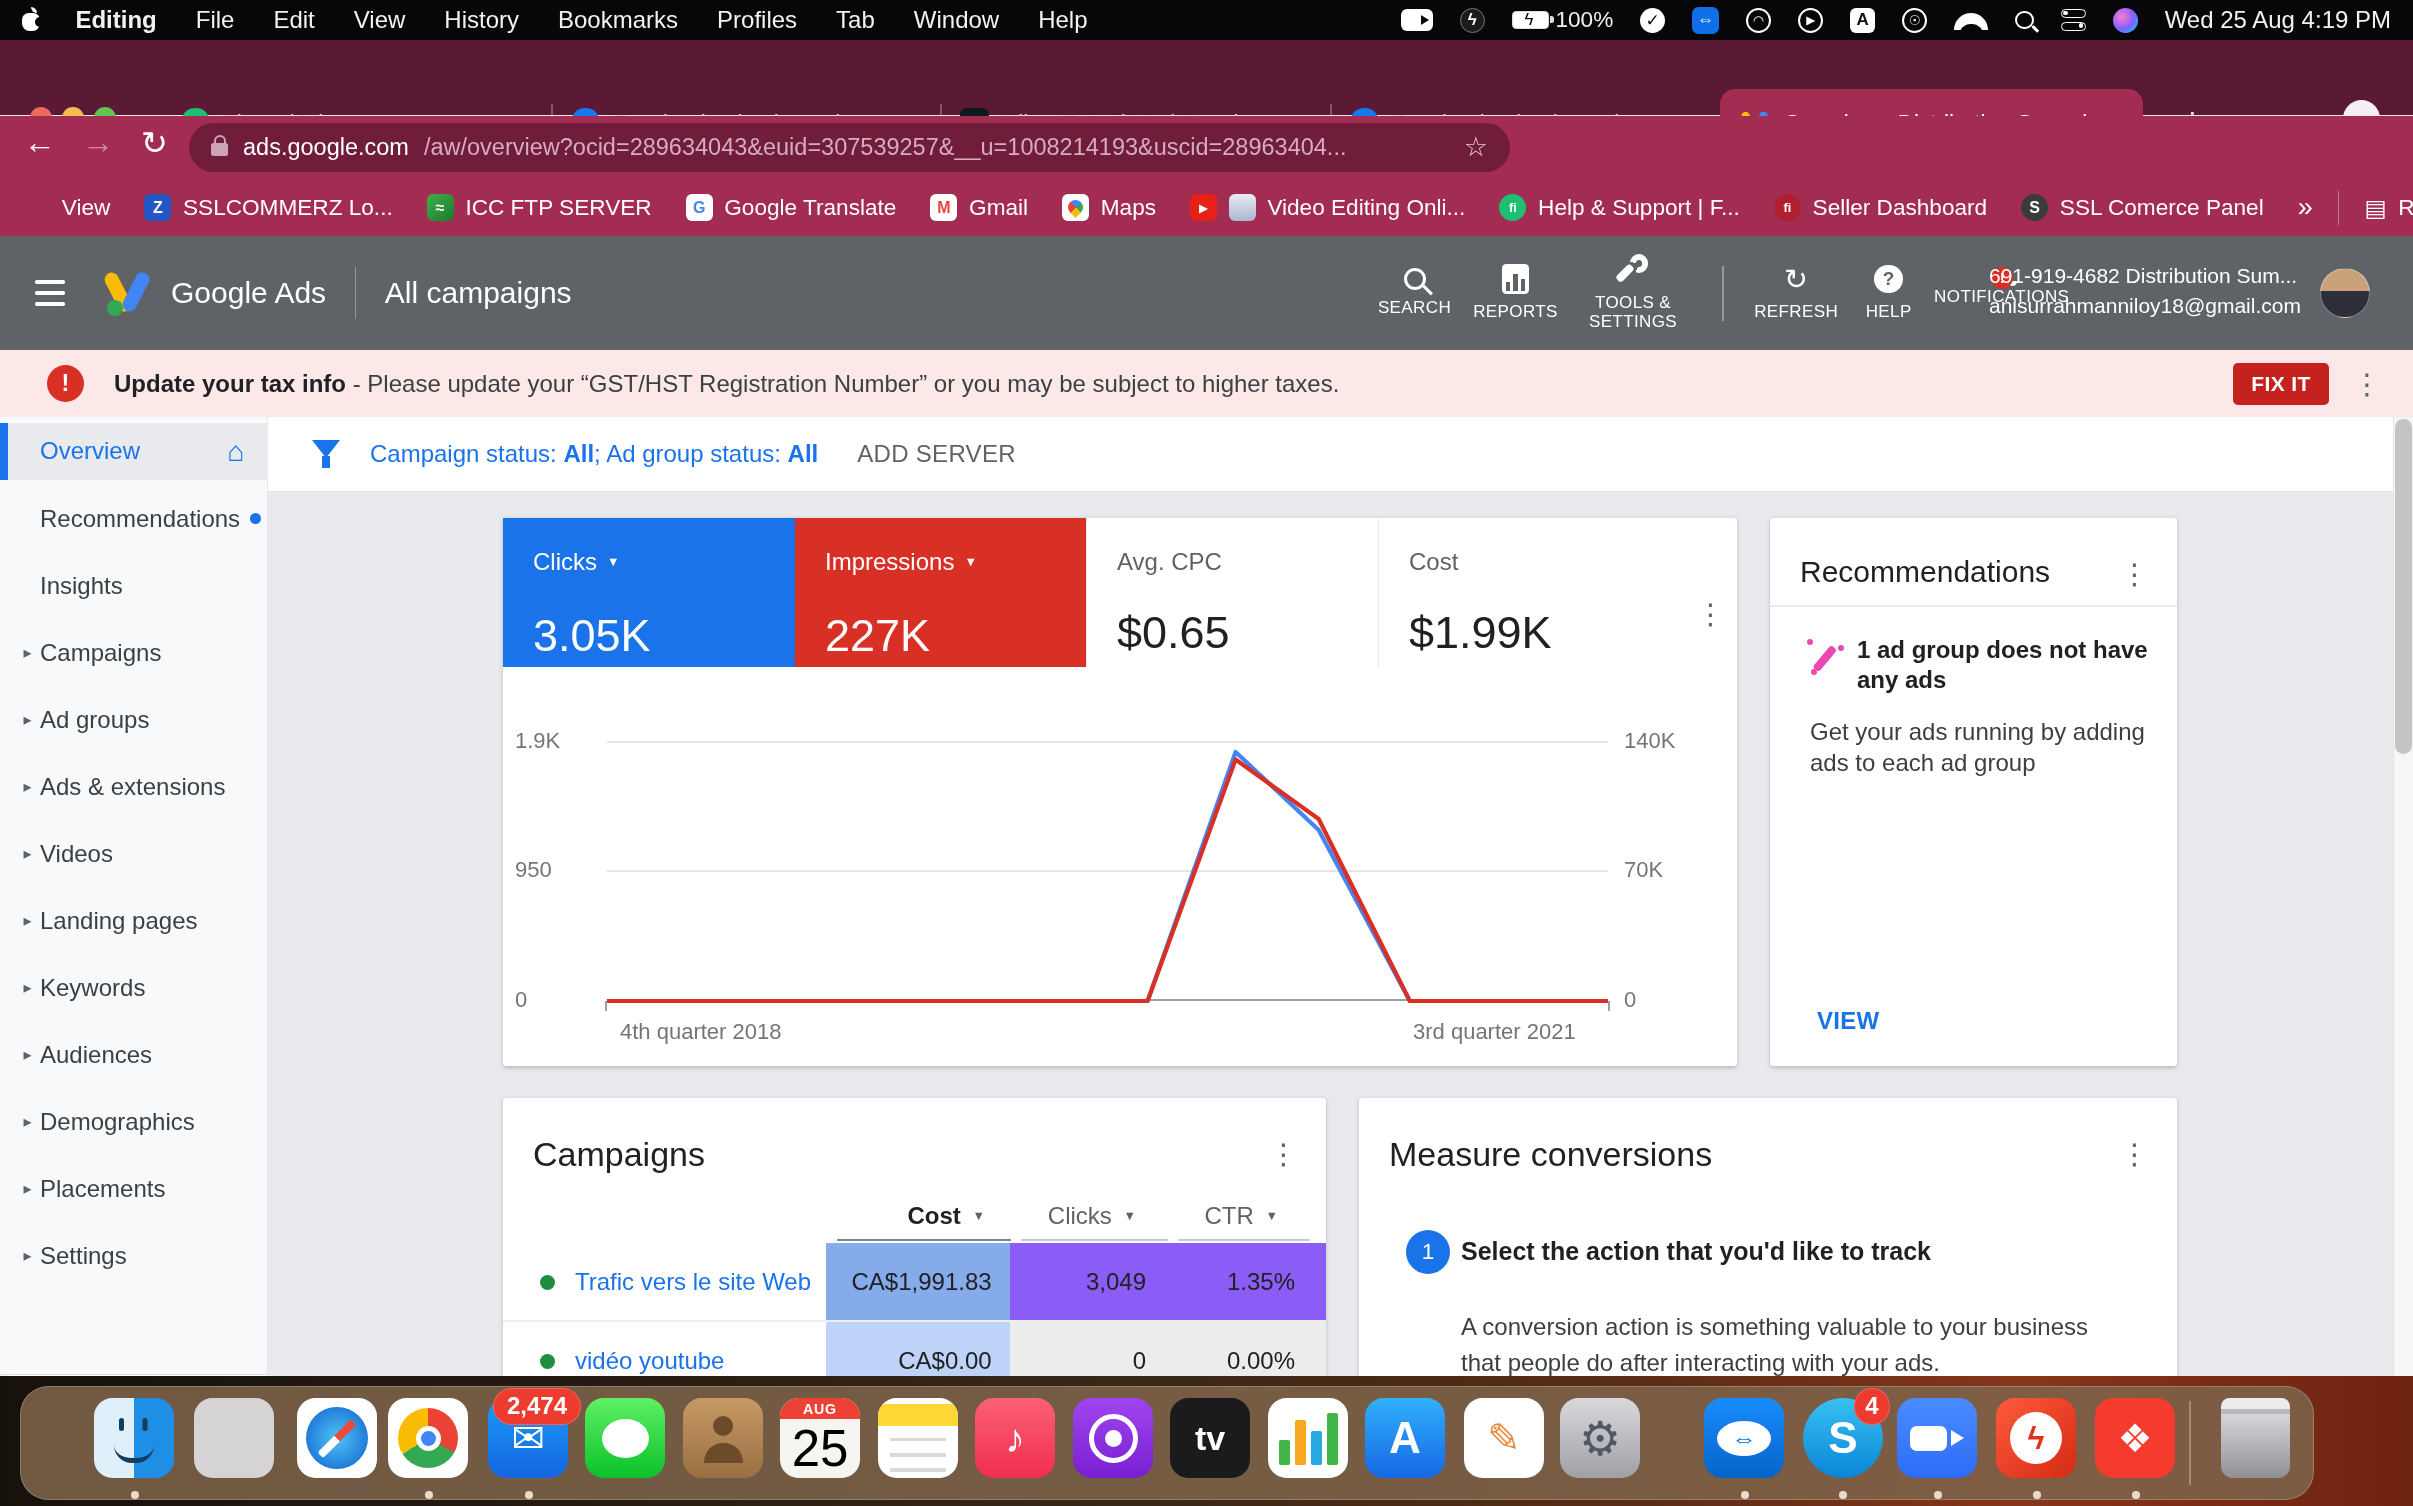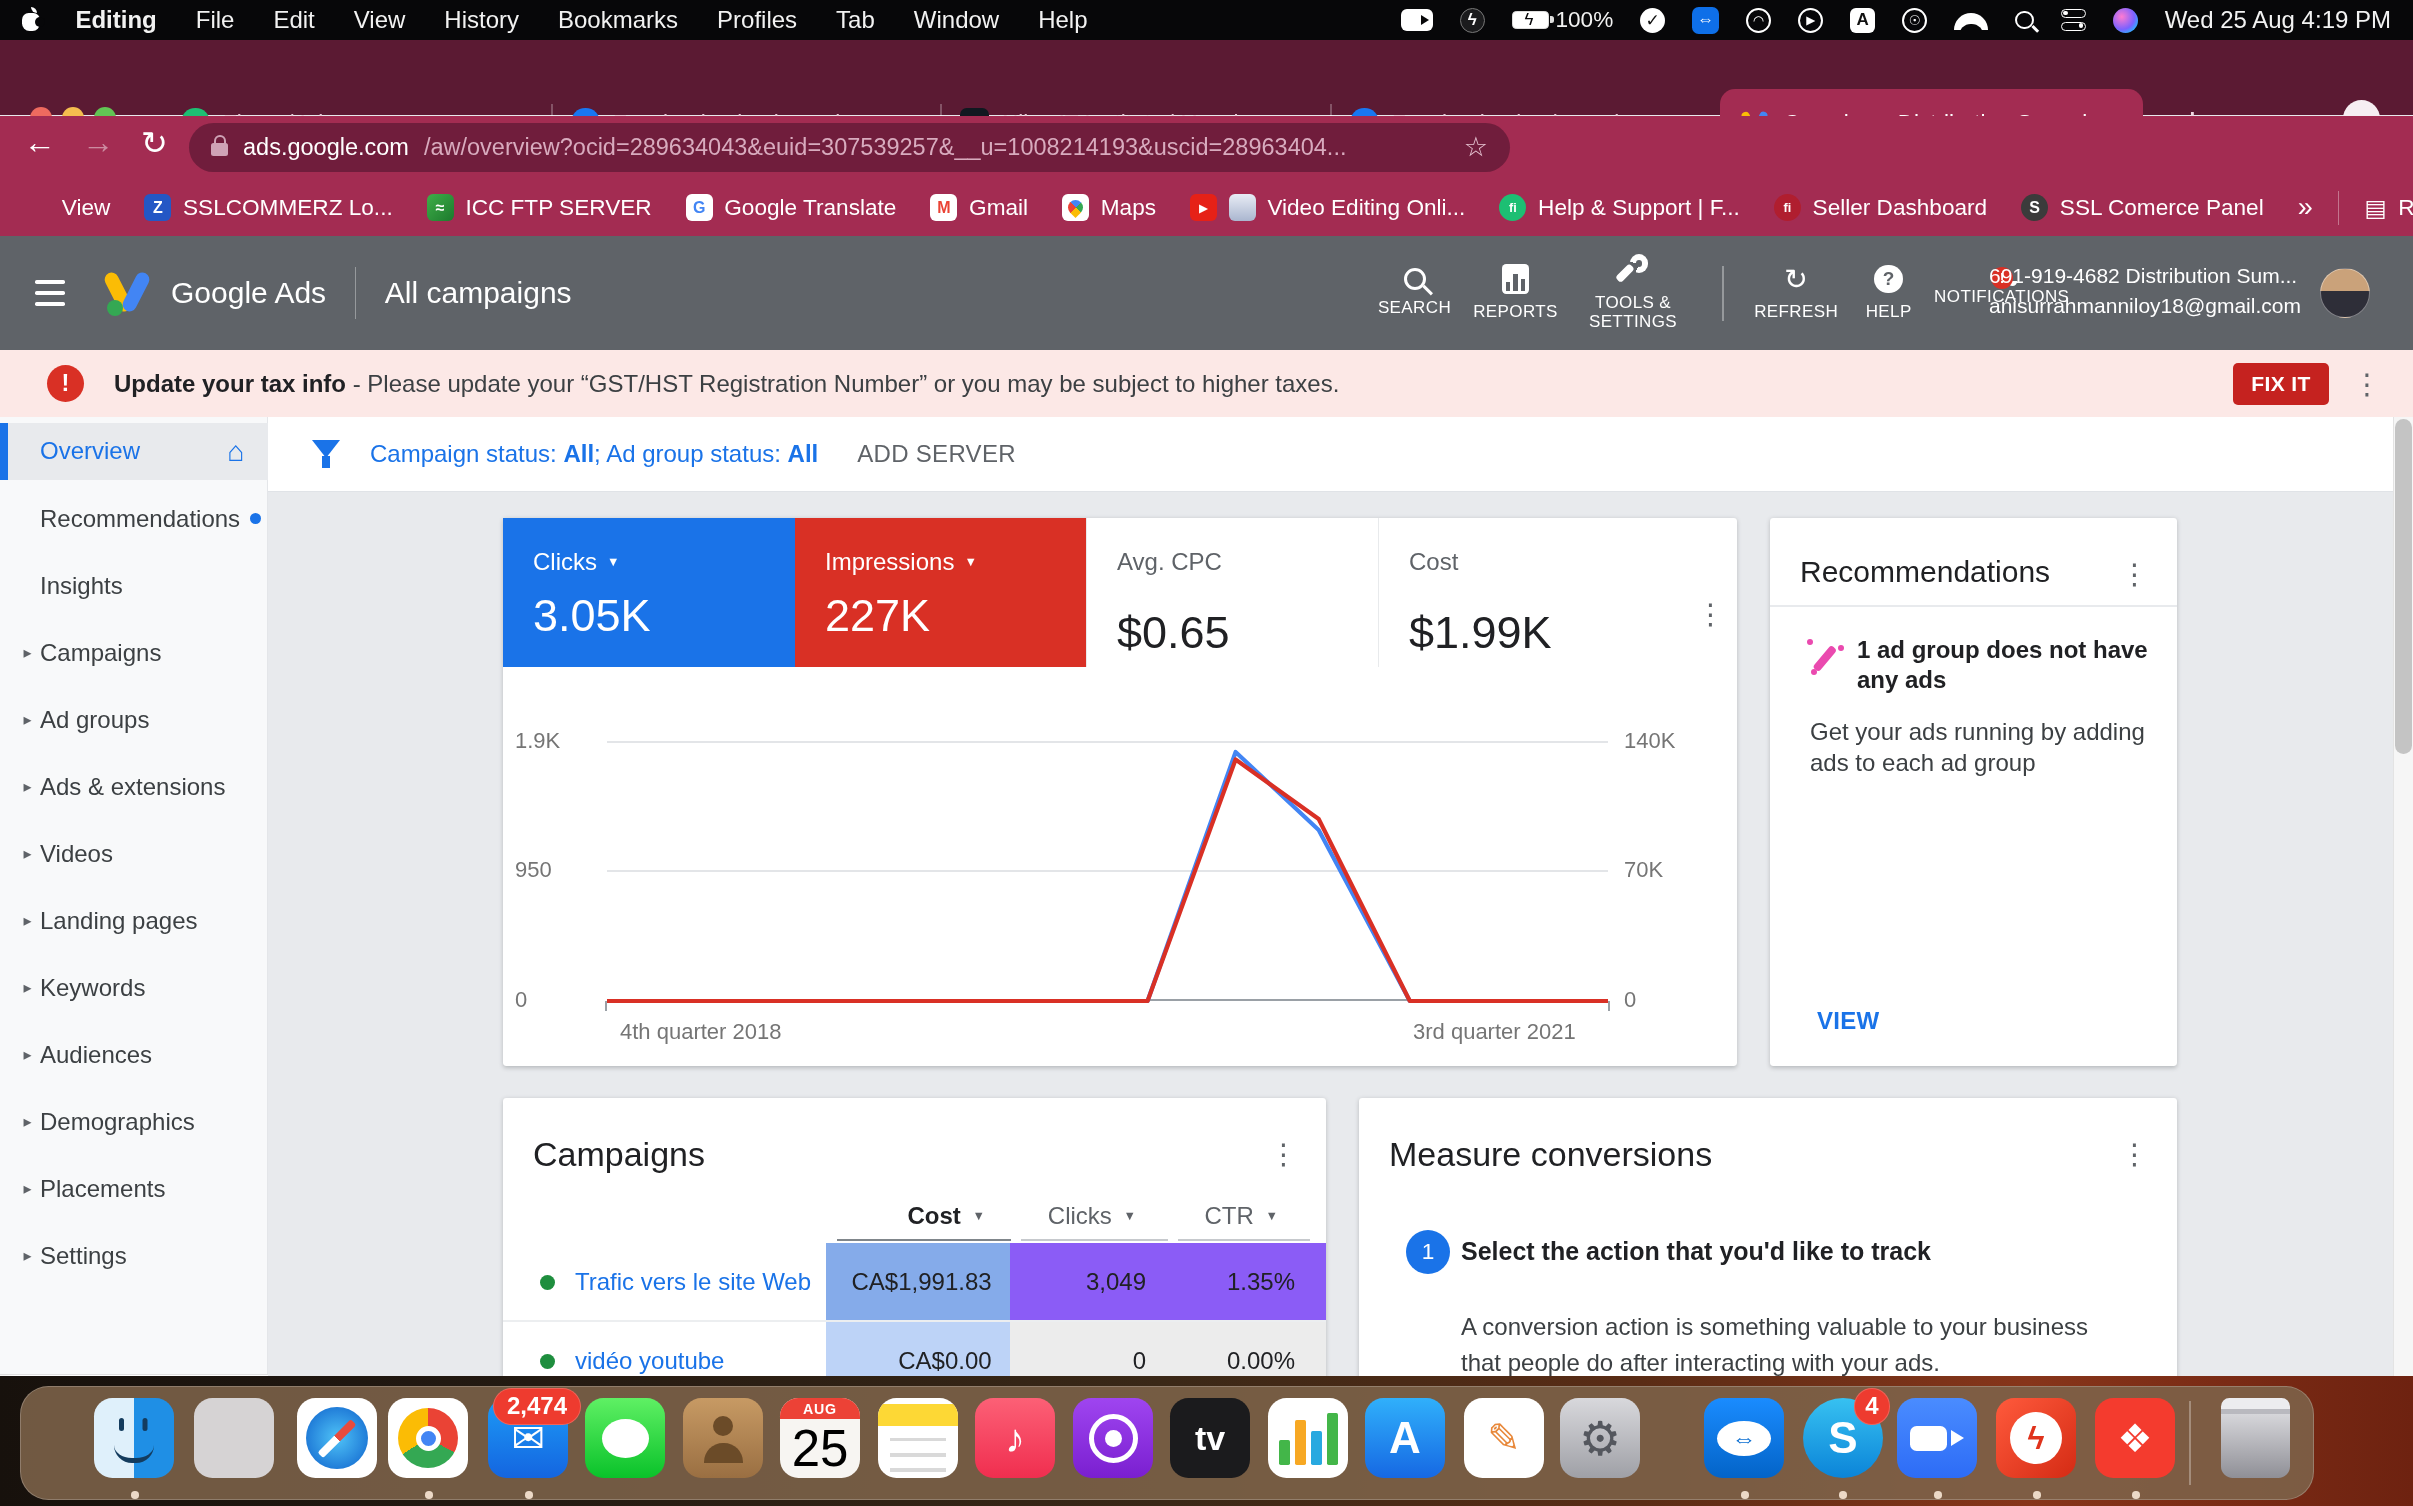--- a/index.html
+++ b/index.html
@@ -141,21 +141,21 @@
 .funnel .stem{width:8.4px;height:11.7px;background:#1a73e8;margin-top:-1.7px}
 .flt-blue{color:#1a73e8}
 .flt-bold{color:#1a73e8;font-weight:700}
 .addfilter{color:#5f6368;margin-left:39px;letter-spacing:0.3px}
 
 .card{position:absolute;background:#fff;border-radius:3.4px;box-shadow:0 1.7px 4.2px rgba(60,64,67,.28)}
 #chartcard{left:503px;top:518px;width:1234px;height:548px}
 .mbox{position:absolute;top:0;height:149px;width:292px;padding:30px 0 0 30px}
 .mbox .lab{font-size:24px;display:flex;align-items:center;gap:10px}
 .mbox .ul{width:55px;height:2.5px;background:rgba(255,255,255,.95);margin-top:10px}
-.mbox .val{font-size:45px;margin-top:14px}
+.mbox .val{font-size:45px;margin-top:34px}
 .mbox.blue{left:0;background:#1a73e8;color:#fff}
 .mbox.red{left:292px;background:#d93025;color:#fff}
 .mbox.white{background:#fff;border-left:0.8px solid #e8eaec}
 .mbox.white .lab{color:#5f6368}
 .mbox.white .val{color:#202124}
 .caret{font-size:12.6px}
 .chart-kebab{position:absolute;left:1193px;top:80px;font-size:28.5px;color:#5f6368}
 .plot{position:absolute;left:104px;top:223px;width:1001px;height:260px}
 .gl{position:absolute;left:0;width:100%;height:1.7px;background:#e3e5e8}
 .gl.base{background:#9aa0a6}

